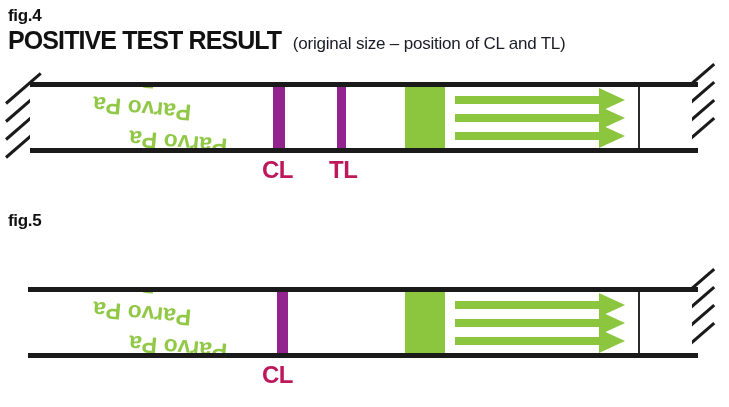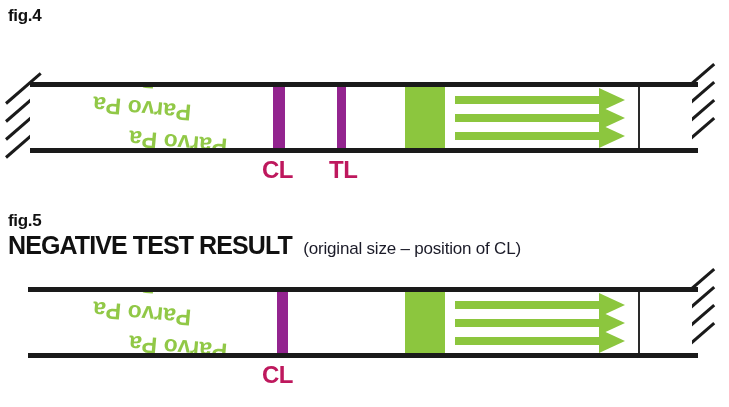--- a/index.html
+++ b/index.html
@@ -77,20 +77,24 @@
     color:#be185d;
   }
 </style>
 </head>
 <body>
 
 <div class="figure" id="figure-positive">
 
   <div class="fig-label">fig.4</div>
 
+  <div class="title-row">
+    <span class="title-main">POSITIVE TEST RESULT</span>
+    <span class="title-sub">(original size – position of CL and TL)</span>
+  </div>
 
   <div class="strip-wrap" style="top:60px;">
 
     <div class="hatch" style="left:6px;top:96px;width:46px;transform:rotate(-41deg);"></div>
     <div class="hatch" style="left:6px;top:78px;width:46px;transform:rotate(-41deg);"></div>
     <div class="hatch" style="left:6px;top:60px;width:46px;transform:rotate(-41deg);"></div>
     <div class="hatch" style="left:6px;top:42px;width:46px;transform:rotate(-41deg);"></div>
 
     <div class="hatch" style="left:678px;top:88px;width:48px;transform:rotate(-41deg);"></div>
     <div class="hatch" style="left:678px;top:70px;width:48px;transform:rotate(-41deg);"></div>
@@ -132,24 +136,20 @@
 
     <div class="marker-label" style="left:262px;top:96px;">CL</div>
     <div class="marker-label" style="left:329px;top:96px;">TL</div>
   </div>
 </div>
 
 <div class="figure" id="figure-negative">
 
   <div class="fig-label">fig.5</div>
 
-  <div class="title-row">
-    <span class="title-main">NEGATIVE TEST RESULT</span>
-    <span class="title-sub">(original size – position of CL)</span>
-  </div>
 
   <div class="strip-wrap" style="top:60px;">
 
     <div class="hatch" style="left:678px;top:88px;width:48px;transform:rotate(-41deg);"></div>
     <div class="hatch" style="left:678px;top:70px;width:48px;transform:rotate(-41deg);"></div>
     <div class="hatch" style="left:678px;top:52px;width:48px;transform:rotate(-41deg);"></div>
     <div class="hatch" style="left:678px;top:34px;width:48px;transform:rotate(-41deg);"></div>
 
     <div class="strip-body" style="left:30px;top:26px;width:662px;height:62px;">
 

